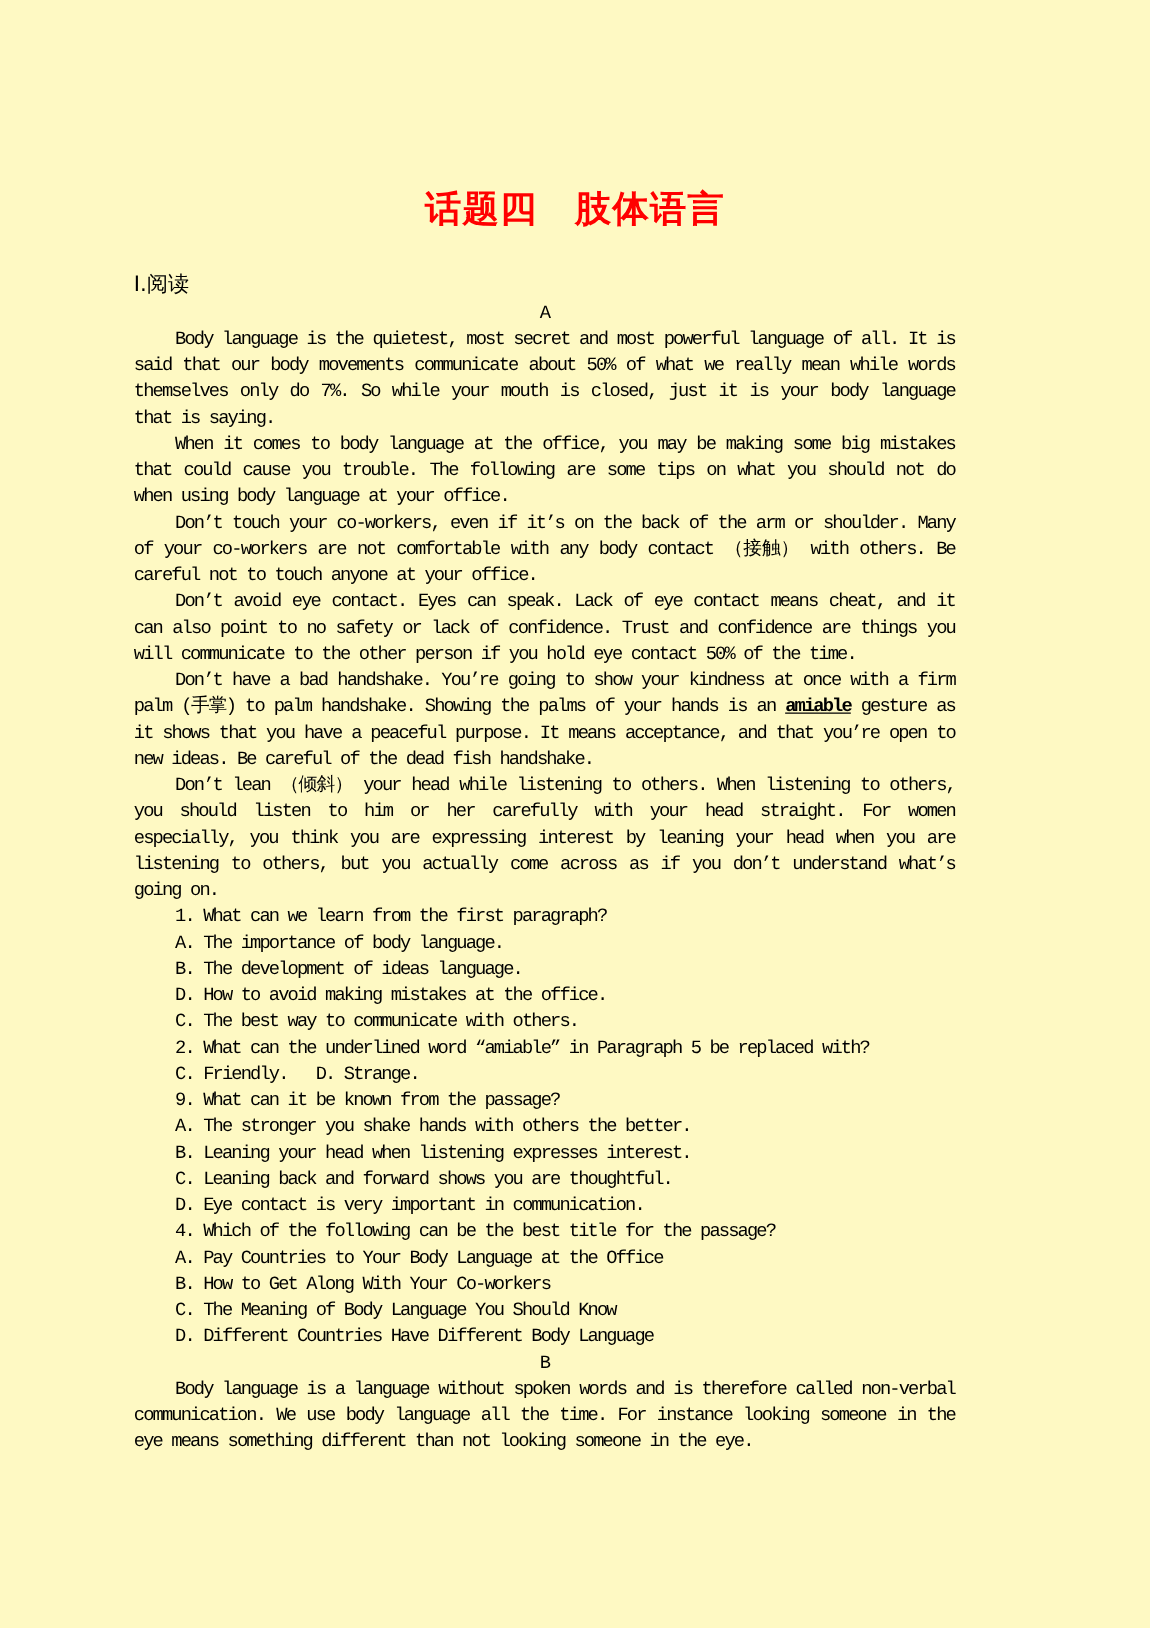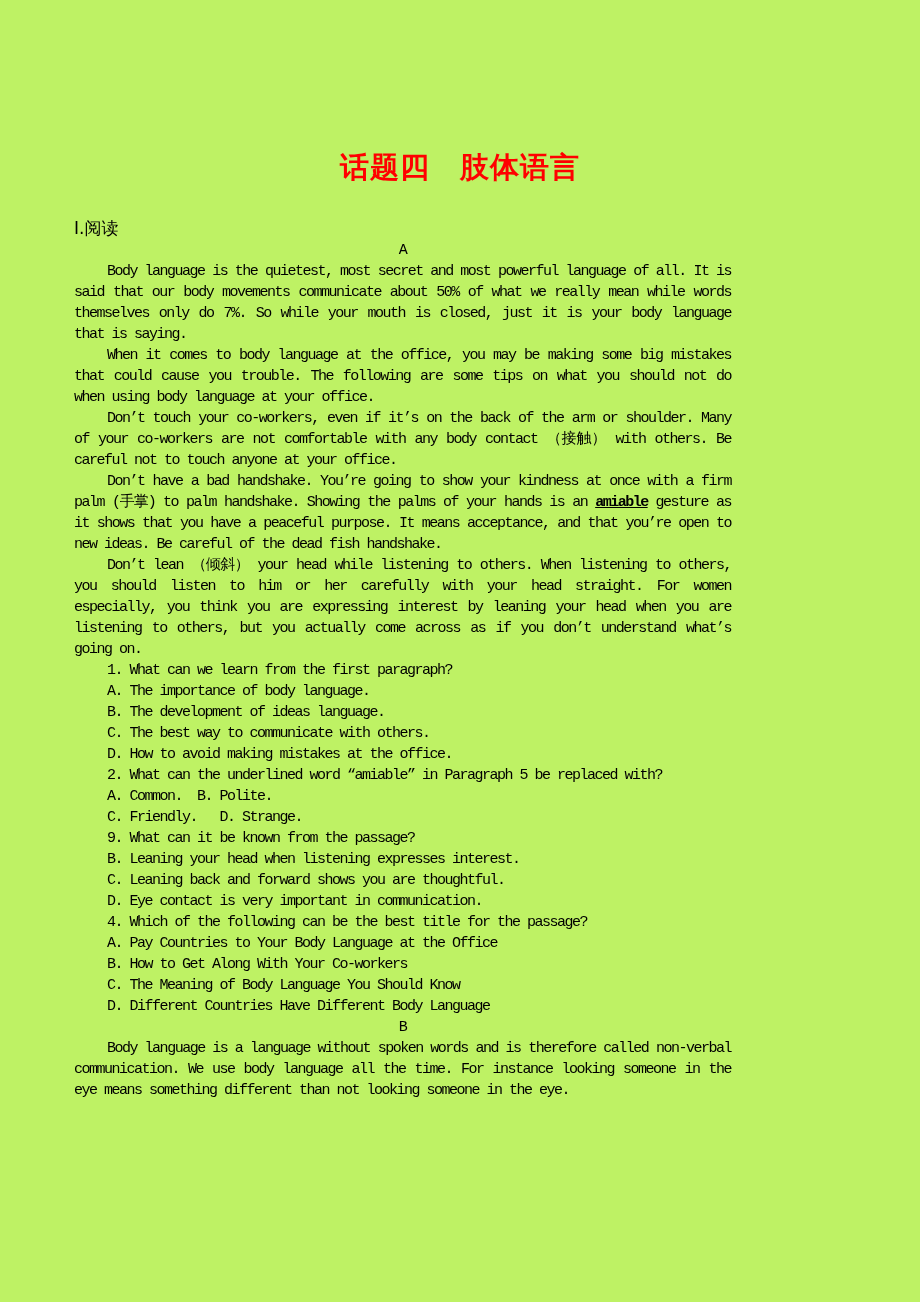--- a/index.html
+++ b/index.html
@@ -4,35 +4,35 @@
 <style>
   html, body {
     margin: 0;
     padding: 0;
     background: #ffffff;
   }
   .page {
     position: relative;
     width: 920px;
     height: 1302px;
-    background: #bef264;
+    background: #fef9c3;
     overflow: hidden;
   }
   .doc-title {
     text-align: center;
     color: #ff0000;
     font-family: "DejaVu Sans", sans-serif;
     font-weight: bold;
     font-size: 29px;
     line-height: 42px;
     letter-spacing: 1px;
     margin: 146px 0 0 0;
   }
   .content {
-    margin-left: 74px;
+    margin-left: 107px;
     width: 657px;
     color: #000000;
     font-family: "Liberation Mono", "DejaVu Sans Mono", monospace;
     font-size: 15px;
     line-height: 21px;
     letter-spacing: -1.5px;
   }
   .reading-label {
     margin-top: 28px;
     font-family: "DejaVu Sans", sans-serif;
@@ -66,34 +66,35 @@
   <h1 class="doc-title">话题四　肢体语言</h1>
 
   <div class="content">
     <div class="reading-label">Ⅰ.阅读</div>
 
     <div class="section-label">A</div>
 
     <p class="para">Body language is the quietest, most secret and most powerful language of all. It is said that our body movements communicate about 50% of what we really mean while words themselves only do 7%. So while your mouth is closed, just it is your body language that is saying.</p>
     <p class="para">When it comes to body language at the office, you may be making some big mistakes that could cause you trouble. The following are some tips on what you should not do when using body language at your office.</p>
     <p class="para">Don’t touch your co-workers, even if it’s on the back of the arm or shoulder. Many of your co-workers are not comfortable with any body contact （接触） with others. Be careful not to touch anyone at your office.</p>
+    <p class="para">Don’t avoid eye contact. Eyes can speak. Lack of eye contact means cheat, and it can also point to no safety or lack of confidence. Trust and confidence are things you will communicate to the other person if you hold eye contact 50% of the time.</p>
     <p class="para"><span>Don’t have a bad handshake. You’re going to show your kindness at once with a firm palm (手掌) to palm handshake. Showing the palms of your hands is an </span><span class="uword">amiable</span><span> gesture as it shows that you have a peaceful purpose. It means acceptance, and that you’re open to new ideas. Be careful of the dead fish handshake.</span></p>
     <p class="para">Don’t lean （倾斜） your head while listening to others. When listening to others, you should listen to him or her carefully with your head straight. For women especially, you think you are expressing interest by leaning your head when you are listening to others, but you actually come across as if you don’t understand what’s going on.</p>
 
     <div class="qline">1. What can we learn from the first paragraph?</div>
     <div class="qline">A. The importance of body language.</div>
     <div class="qline">B. The development of ideas language.</div>
+    <div class="qline">D. How to avoid making mistakes at the office.</div>
     <div class="qline">C. The best way to communicate with others.</div>
-    <div class="qline">D. How to avoid making mistakes at the office.</div>
 
     <div class="qline">2. What can the underlined word “amiable” in Paragraph 5 be replaced with?</div>
-    <div class="qline">A. Common.  B. Polite.</div>
     <div class="qline">C. Friendly.   D. Strange.</div>
 
     <div class="qline">9. What can it be known from the passage?</div>
+    <div class="qline">A. The stronger you shake hands with others the better.</div>
     <div class="qline">B. Leaning your head when listening expresses interest.</div>
     <div class="qline">C. Leaning back and forward shows you are thoughtful.</div>
     <div class="qline">D. Eye contact is very important in communication.</div>
 
     <div class="qline">4. Which of the following can be the best title for the passage?</div>
     <div class="qline">A. Pay Countries to Your Body Language at the Office</div>
     <div class="qline">B. How to Get Along With Your Co-workers</div>
     <div class="qline">C. The Meaning of Body Language You Should Know</div>
     <div class="qline">D. Different Countries Have Different Body Language</div>
 

